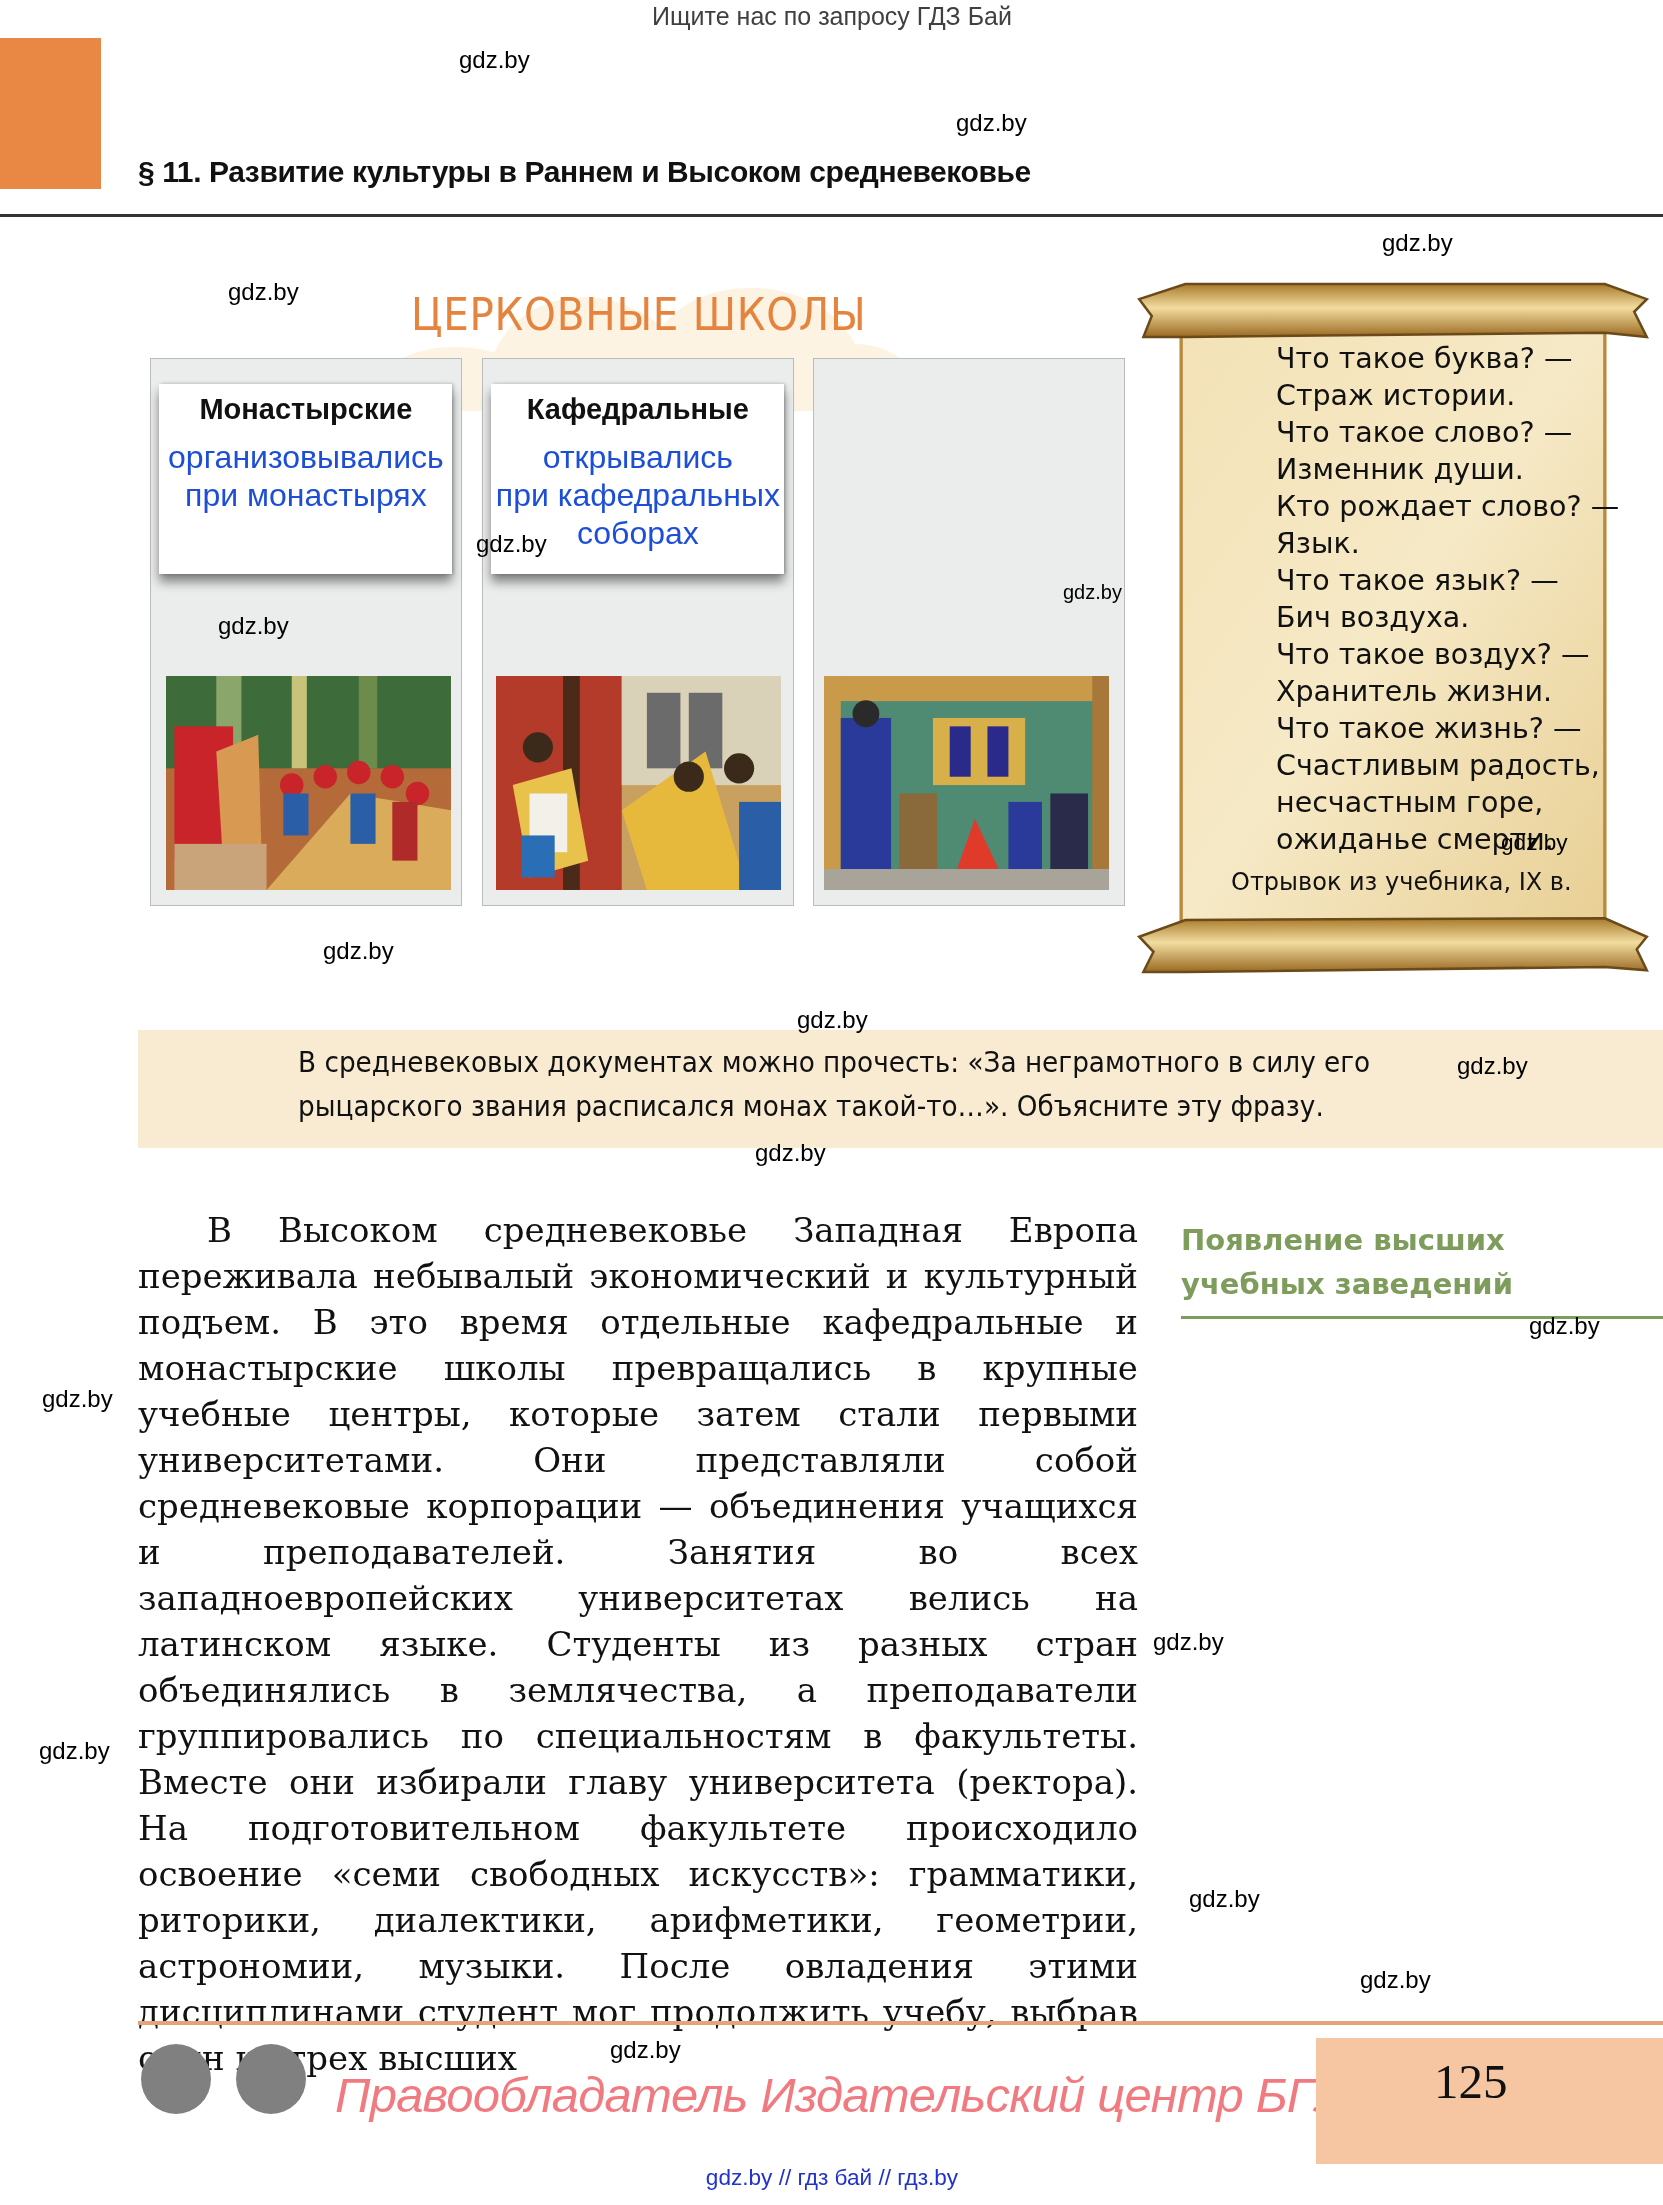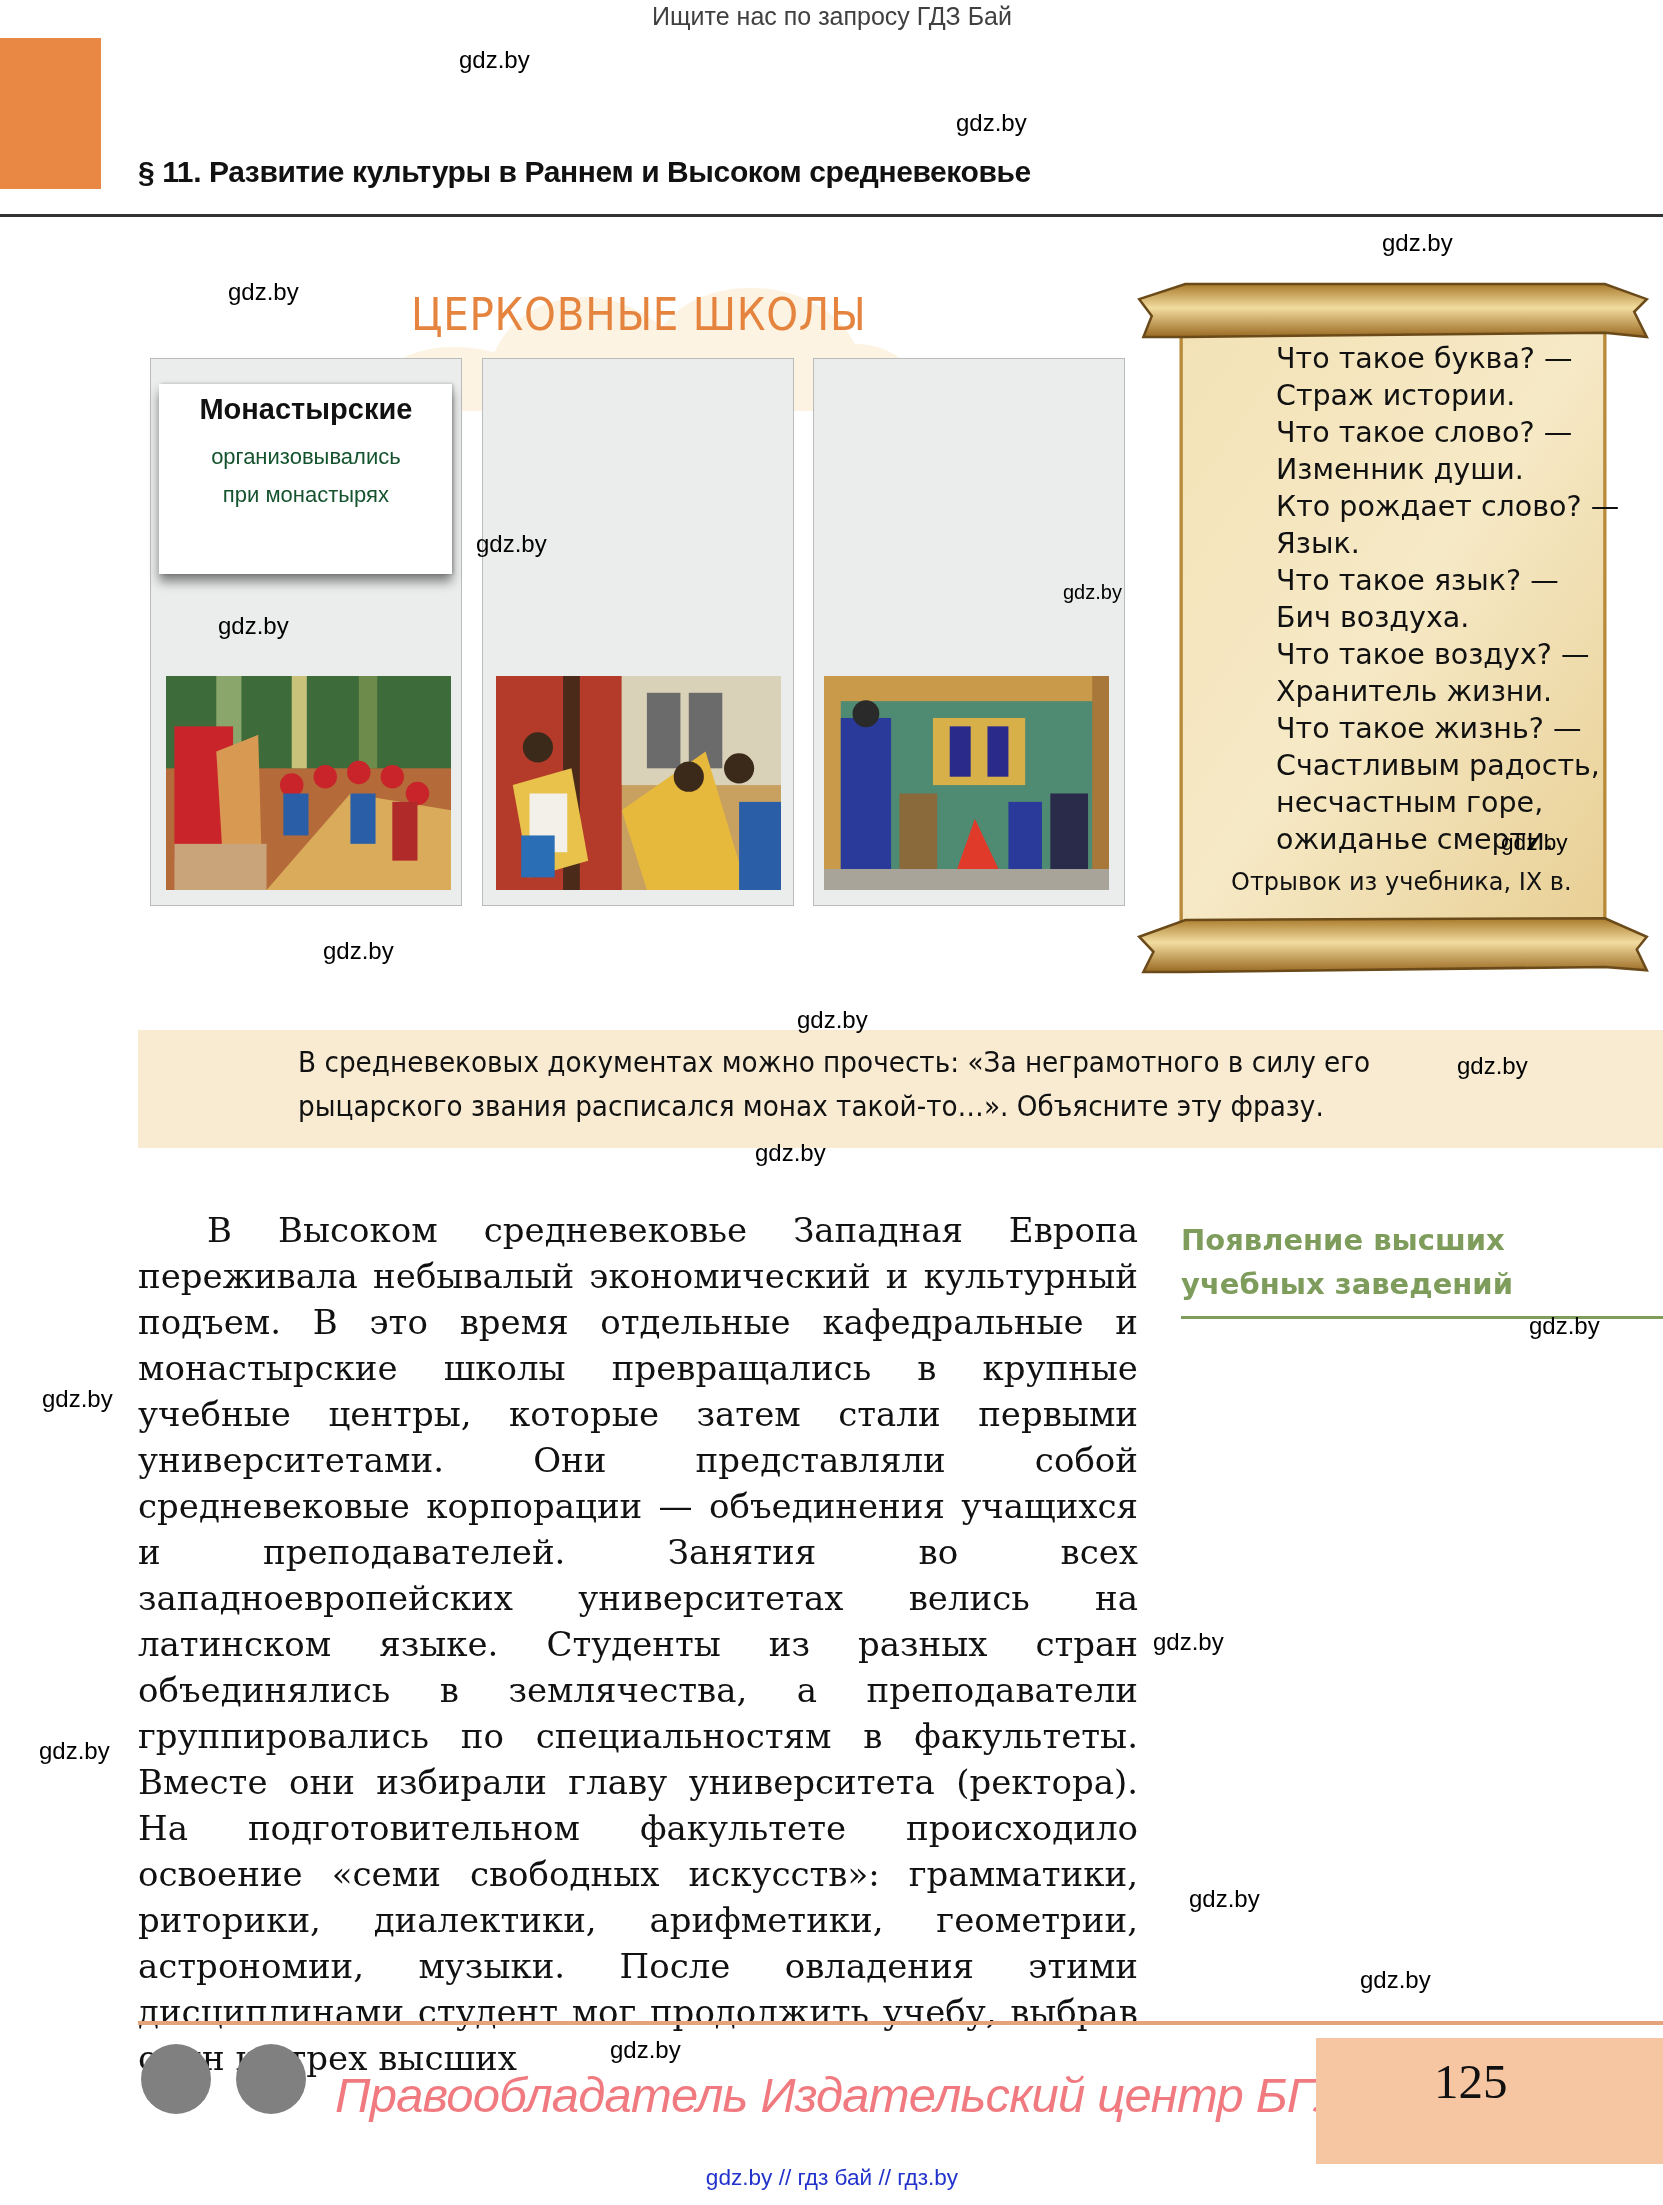--- a/index.html
+++ b/index.html
@@ -12,21 +12,21 @@
   #chapter-title { left:138px; top:155px; font-family:Liberation Sans, sans-serif; font-weight:bold; font-size:30px; letter-spacing:-0.4px; }
   #title-rule { left:0; top:214px; width:1664px; height:2.5px; background:#333; }
 
   #cloud { left:352px; top:260px; width:570px; height:151px; }
   #schools-title { left:411px; top:289px; color:#e5843f; font-family:"DejaVu Sans", sans-serif; font-size:44px; letter-spacing:0.8px; transform:scaleX(0.92); transform-origin:left; }
 
   .col { position:absolute; top:358px; width:312px; height:548px; background:#ebedec; border:1.7px solid #b9bcbb; box-sizing:border-box; }
   .card { position:absolute; left:8.4px; top:25px; width:293px; height:190px; background:#fff;
           box-shadow:0 8.4px 10px rgba(0,0,0,0.45), 1.7px 0 3.4px rgba(0,0,0,0.25); text-align:center; box-sizing:border-box; padding-top:9px; }
   .card-title { font-family:"Liberation Sans", sans-serif; font-weight:bold; font-size:29px; color:#111; margin-bottom:11.7px; }
-  .card-text { font-family:"Liberation Sans", sans-serif; font-size:22px; line-height:38px; color:#14532d; }
+  .card-text { font-family:"Liberation Sans", sans-serif; font-size:32px; line-height:38px; color:#1d4ed8; }
   .pic { position:absolute; left:15px; top:317px; width:285px; height:214px; overflow:hidden; }
 
   #scroll { left:1135px; top:274px; width:516px; height:703px; }
   #scroll-text { left:1276px; top:340px; font-family:"DejaVu Sans", sans-serif; font-size:28.5px; line-height:37px; color:#111; }
   #scroll-caption { left:1231px; top:868px; font-family:"DejaVu Sans", sans-serif; font-size:24px; color:#111; }
 
   #question-box { left:138px; top:1030px; width:1526px; height:118px; background:#f8ebd2; }
   #question-text { left:298px; top:1041px; font-family:"DejaVu Sans", sans-serif; font-size:28px; line-height:44px; color:#111; transform:scaleX(0.94); transform-origin:left; width:1233px; }
 
   #body-text { left:138px; top:1207px; width:1000px; font-family:"DejaVu Serif", serif; font-size:34px; line-height:46px; color:#111; text-align:justify; text-indent:69px; }
@@ -76,20 +76,26 @@
       <circle cx="270" cy="120" r="14" fill="#c8242a"></circle>
     <circle cx="300" cy="140" r="14" fill="#c8242a"></circle>
     <rect x="140" y="140" width="30" height="50" fill="#2a5fa8"></rect>
       <rect x="220" y="140" width="30" height="60" fill="#2a5fa8"></rect>
     <rect x="270" y="150" width="30" height="70" fill="#b02a2a"></rect>
     <rect x="10" y="200" width="110" height="55" fill="#c9a37a"></rect>
   </svg>
 </div>
 
 <div class="col" style="left:482px;">
+  <div class="card">
+    <div class="card-title">Кафедральные</div>
+    <div class="card-text">открывались</div>
+    <div class="card-text">при кафедральных</div>
+    <div class="card-text">соборах</div>
+  </div>
   <svg class="pic" style="left:12.6px;" viewBox="0 0 340 255" preserveAspectRatio="none">
     <rect width="340" height="255" fill="#c8a060"></rect>
     <rect x="0" y="0" width="150" height="255" fill="#b43a2a"></rect>
     <rect x="150" y="0" width="190" height="130" fill="#d9d2b8"></rect>
     <rect x="180" y="20" width="40" height="90" fill="#6b6b6b"></rect>
     <rect x="230" y="20" width="40" height="90" fill="#6b6b6b"></rect>
     <rect x="80" y="0" width="20" height="255" fill="#4b2a1a"></rect>
     <polygon points="20,130 90,110 110,220 40,240" fill="#e8c24a"></polygon>
     <rect x="40" y="140" width="45" height="70" fill="#f2f0e8"></rect>
     <rect x="30" y="190" width="40" height="50" fill="#2a6fb5"></rect>

